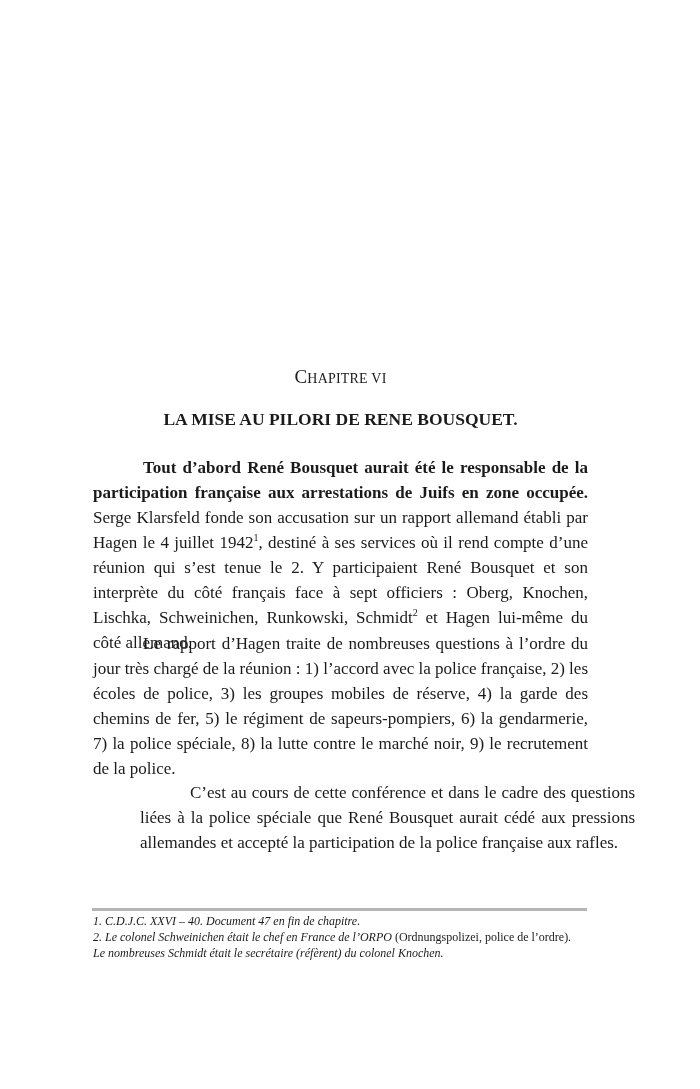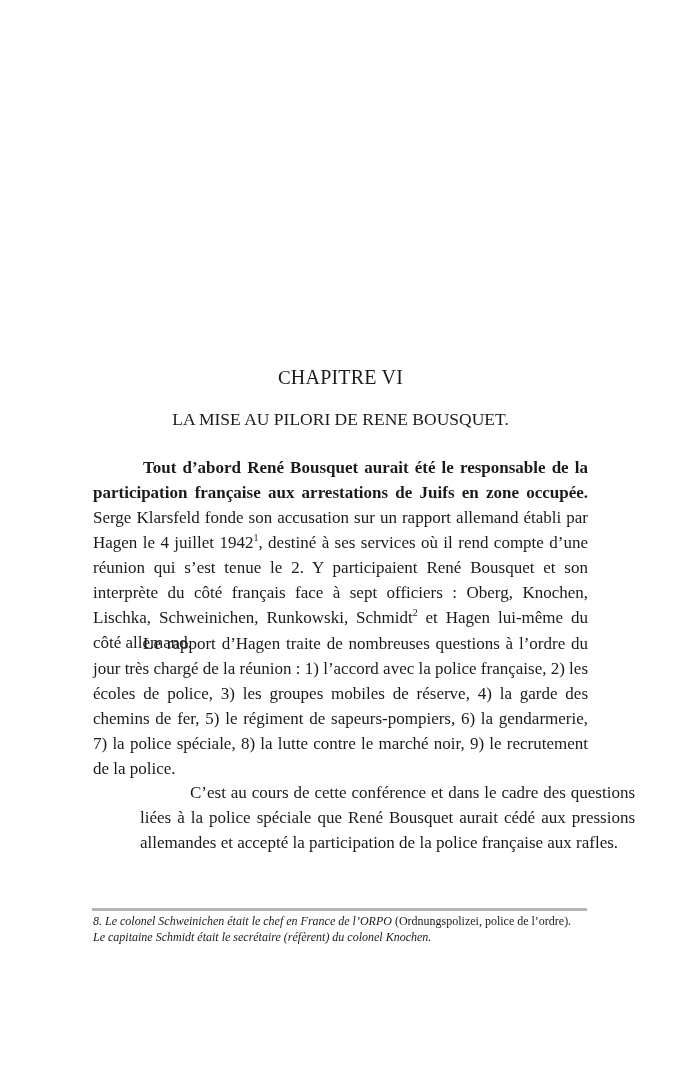--- a/index.html
+++ b/index.html
@@ -1,21 +1,21 @@
 <!DOCTYPE html>
 <html><head>
   <meta charset="utf-8">
   <style>
     html, body { margin: 0; padding: 0; background: #ffffff; }
     body { width: 700px; height: 1089px; position: relative; overflow: hidden; color: #1a1a1a; font-family: "Liberation Serif", "DejaVu Serif", serif; }
     .page { position: absolute; left: 93px; top: 0; width: 495px; }
     .chapter { position: absolute; top: 366px; left: 0; width: 495px; text-align: center; font-size: 19px; letter-spacing: 0.2px; }
     .chapter .cap { font-size: 19px; }
-    .chapter .sc { font-size: 20px; }
-    .title { position: absolute; top: 409px; left: 0; width: 495px; text-align: center; font-weight: normal; font-size: 17.5px; }
+    .chapter .sc { font-size: 14px; }
+    .title { position: absolute; top: 409px; left: 0; width: 495px; text-align: center; font-weight: bold; font-size: 17.5px; }
     .para { position: absolute; left: 0; width: 495px; font-size: 17px; line-height: 25px; text-align: justify; }
     .para.p1 { top: 455px; }
     .para.p2 { top: 631px; }
     .para.p3 { top: 780px; margin-left: 47px; }
     .indent { display: inline-block; width: 50px; }
     .para b { font-weight: bold; }
     sup { font-size: 10px; line-height: 0; vertical-align: super; }
     .rule { position: absolute; left: -1px; top: 908px; width: 495px; height: 3px; background: #b5b5b5; }
     .notes { position: absolute; left: 0; top: 913px; width: 520px; font-size: 12px; line-height: 16px; font-style: italic; }
     .notes .upright { font-style: normal; text-align: center; }
@@ -39,19 +39,20 @@
     <span class="indent"></span><span>Le rapport d’Hagen traite de nombreuses questions à l’ordre du jour très chargé de la réunion : 1) l’accord avec la police française, 2) les écoles de police, 3) les groupes mobiles de réserve, 4) la garde des chemins de fer, 5) le régiment de sapeurs-pompiers, 6) la gendarmerie, 7) la police spéciale,  8) la lutte contre  le marché noir, 9) le recrutement de la police.</span>
   </div>
 
   <div class="para p3">
     <span class="indent"></span><span>C’est au cours de cette conférence et dans le cadre des questions liées à la police spéciale que René Bousquet aurait cédé aux pressions allemandes et accepté la participation de la police française aux rafles.</span>
   </div>
 
   <div class="rule"></div>
 
   <div class="notes">
+    <div>1. C.D.J.C. XXVI – 40. Document 47 en fin de chapitre.</div>
     <div>
-      <span>8. Le colonel Schweinichen était le chef en France de l’ORPO </span><span class="upright">(Ordnungspolizei, police de l’ordre)</span><span>.</span>
+      <span>2. Le colonel Schweinichen était le chef en France de l’ORPO </span><span class="upright">(Ordnungspolizei, police de l’ordre)</span><span>.</span>
     </div>
-    <div>Le capitaine Schmidt était le secrétaire (réfèrent) du colonel Knochen.</div>
+    <div>Le nombreuses Schmidt était le secrétaire (réfèrent) du colonel Knochen.</div>
   </div>
 
 </div>
 
 </body></html>

